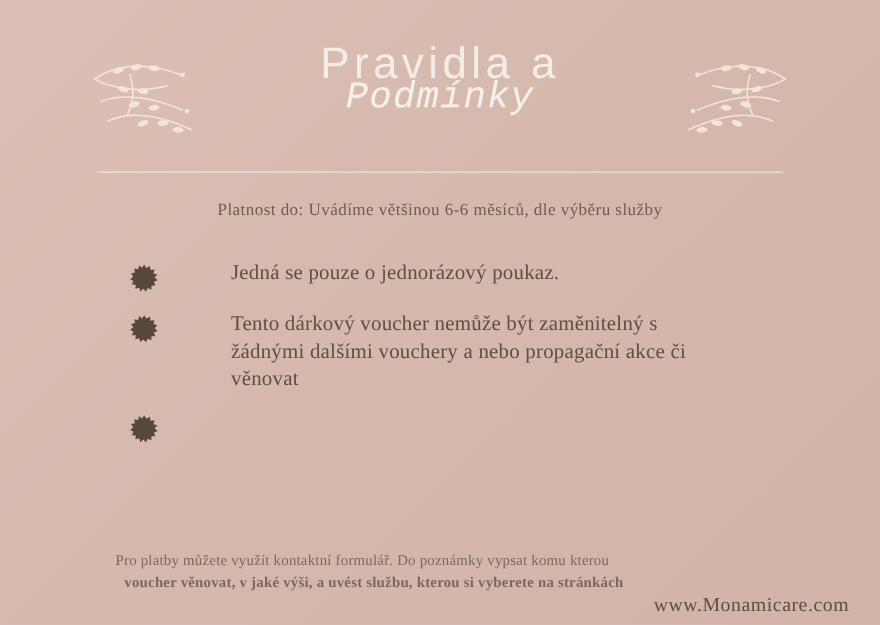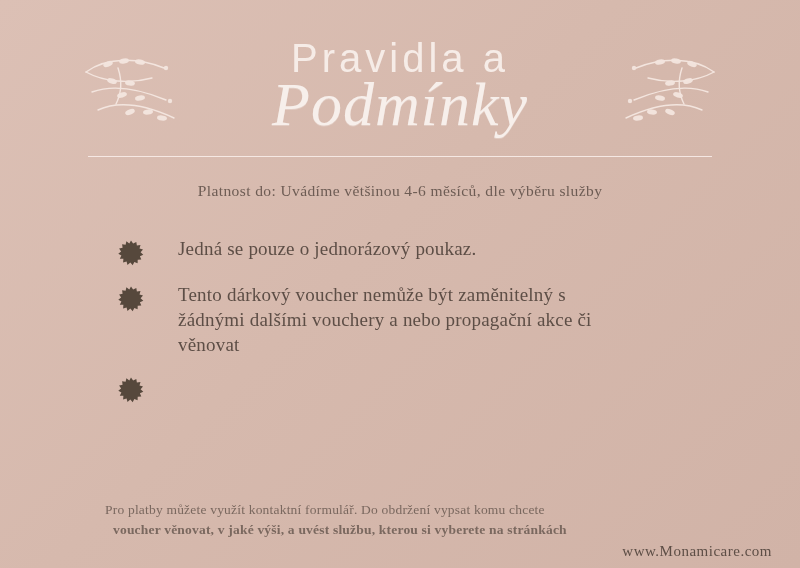--- a/index.html
+++ b/index.html
@@ -36,23 +36,23 @@
   }
   .title-line1 {
     font-family: Liberation Sans, sans-serif;
     font-size: 40px;
     letter-spacing: 4px;
     color: #f6ece7;
     line-height: 1;
     font-weight: 400;
   }
   .title-line2 {
-    font-family: Liberation Serif, serif;
+    font-family: Liberation Mono, monospace;
     font-style: italic;
-    font-size: 62px;
+    font-size: 34px;
     color: #f7efeb;
     line-height: 1.05;
     margin-top: -6px;
     letter-spacing: 1px;
     text-shadow: 0 1px 0 rgba(255,255,255,0.25);
   }
 
   .flourish {
     position: absolute;
     top: 48px;
@@ -88,20 +88,21 @@
   .list {
     position: absolute;
     top: 236px;
     left: 118px;
     right: 90px;
   }
   .list-item {
     display: flex;
     align-items: flex-start;
     margin-bottom: 16px;
+    gap: 32px;
   }
   .burst {
     flex: 0 0 auto;
     width: 26px;
     height: 26px;
     margin-top: 4px;
     margin-right: 34px;
   }
   .item-text {
     font-size: 19px;
@@ -121,21 +122,21 @@
     line-height: 1.45;
     color: #7a685f;
     letter-spacing: 0.2px;
   }
   .footer-note .line2 { padding-left: 8px; font-weight: bold; }
 
   .web {
     position: absolute;
     right: 28px;
     bottom: 8px;
-    font-size: 15px;
+    font-size: 18px;
     color: #5d4e46;
     letter-spacing: 0.5px;
   }
 </style>
 </head>
 <body>
 
 <div class="card">
 
   <div class="header">
@@ -195,21 +196,21 @@
     </span>
 
     <div class="title-block">
       <div class="title-line1">Pravidla a</div>
       <div class="title-line2">Podmínky</div>
     </div>
   </div>
 
   <div class="rule"></div>
 
-  <div class="validity">Platnost do:  Uvádíme většinou 4-6 měsíců, dle výběru služby</div>
+  <div class="validity">Platnost do:  Uvádíme většinou 6-6 měsíců, dle výběru služby</div>
 
   <div class="list">
 
     <div class="list-item">
       <span class="burst">
         <svg viewBox="0 0 26 26" width="26" height="26" aria-hidden="true">
           <path fill="#56483c" d="M13 0.5 L15.1 3.6 L18.3 1.9 L18.9 5.5 L22.5 5.1 L21.5 8.6 L25 9.6 L22.6 12.3 L25.3 14.8 L21.9 16.2 L23.3 19.6 L19.7 19.7 L19.6 23.3 L16.3 21.9 L14.7 25.2 L12.3 22.6 L9.5 25 L8.6 21.5 L5.1 22.4 L5.4 18.8 L1.8 18.7 L3.4 15.5 L0.3 13.8 L3.1 11.6 L1.1 8.5 L4.6 7.7 L4.1 4.2 L7.6 4.8 L8.4 1.3 L11.3 3.5 Z"></path>
         </svg>
       </span>
       <span class="item-text">Jedná se pouze o jednorázový poukaz.</span>
@@ -228,19 +229,19 @@
       <span class="burst">
         <svg viewBox="0 0 26 26" width="26" height="26" aria-hidden="true">
           <path fill="#56483c" d="M13 0.5 L15.1 3.6 L18.3 1.9 L18.9 5.5 L22.5 5.1 L21.5 8.6 L25 9.6 L22.6 12.3 L25.3 14.8 L21.9 16.2 L23.3 19.6 L19.7 19.7 L19.6 23.3 L16.3 21.9 L14.7 25.2 L12.3 22.6 L9.5 25 L8.6 21.5 L5.1 22.4 L5.4 18.8 L1.8 18.7 L3.4 15.5 L0.3 13.8 L3.1 11.6 L1.1 8.5 L4.6 7.7 L4.1 4.2 L7.6 4.8 L8.4 1.3 L11.3 3.5 Z"></path>
         </svg>
       </span>
     </div>
 
   </div>
 
   <div class="footer-note">
-    <div class="line1">Pro platby můžete využít kontaktní formulář. Do obdržení vypsat komu chcete</div>
+    <div class="line1">Pro platby můžete využít kontaktní formulář. Do poznámky vypsat komu kterou</div>
     <div class="line2">voucher věnovat,  v jaké výši, a uvést službu, kterou si vyberete na stránkách</div>
   </div>
 
   <div class="web">www.Monamicare.com</div>
 
 </div>
 
 </body></html>

